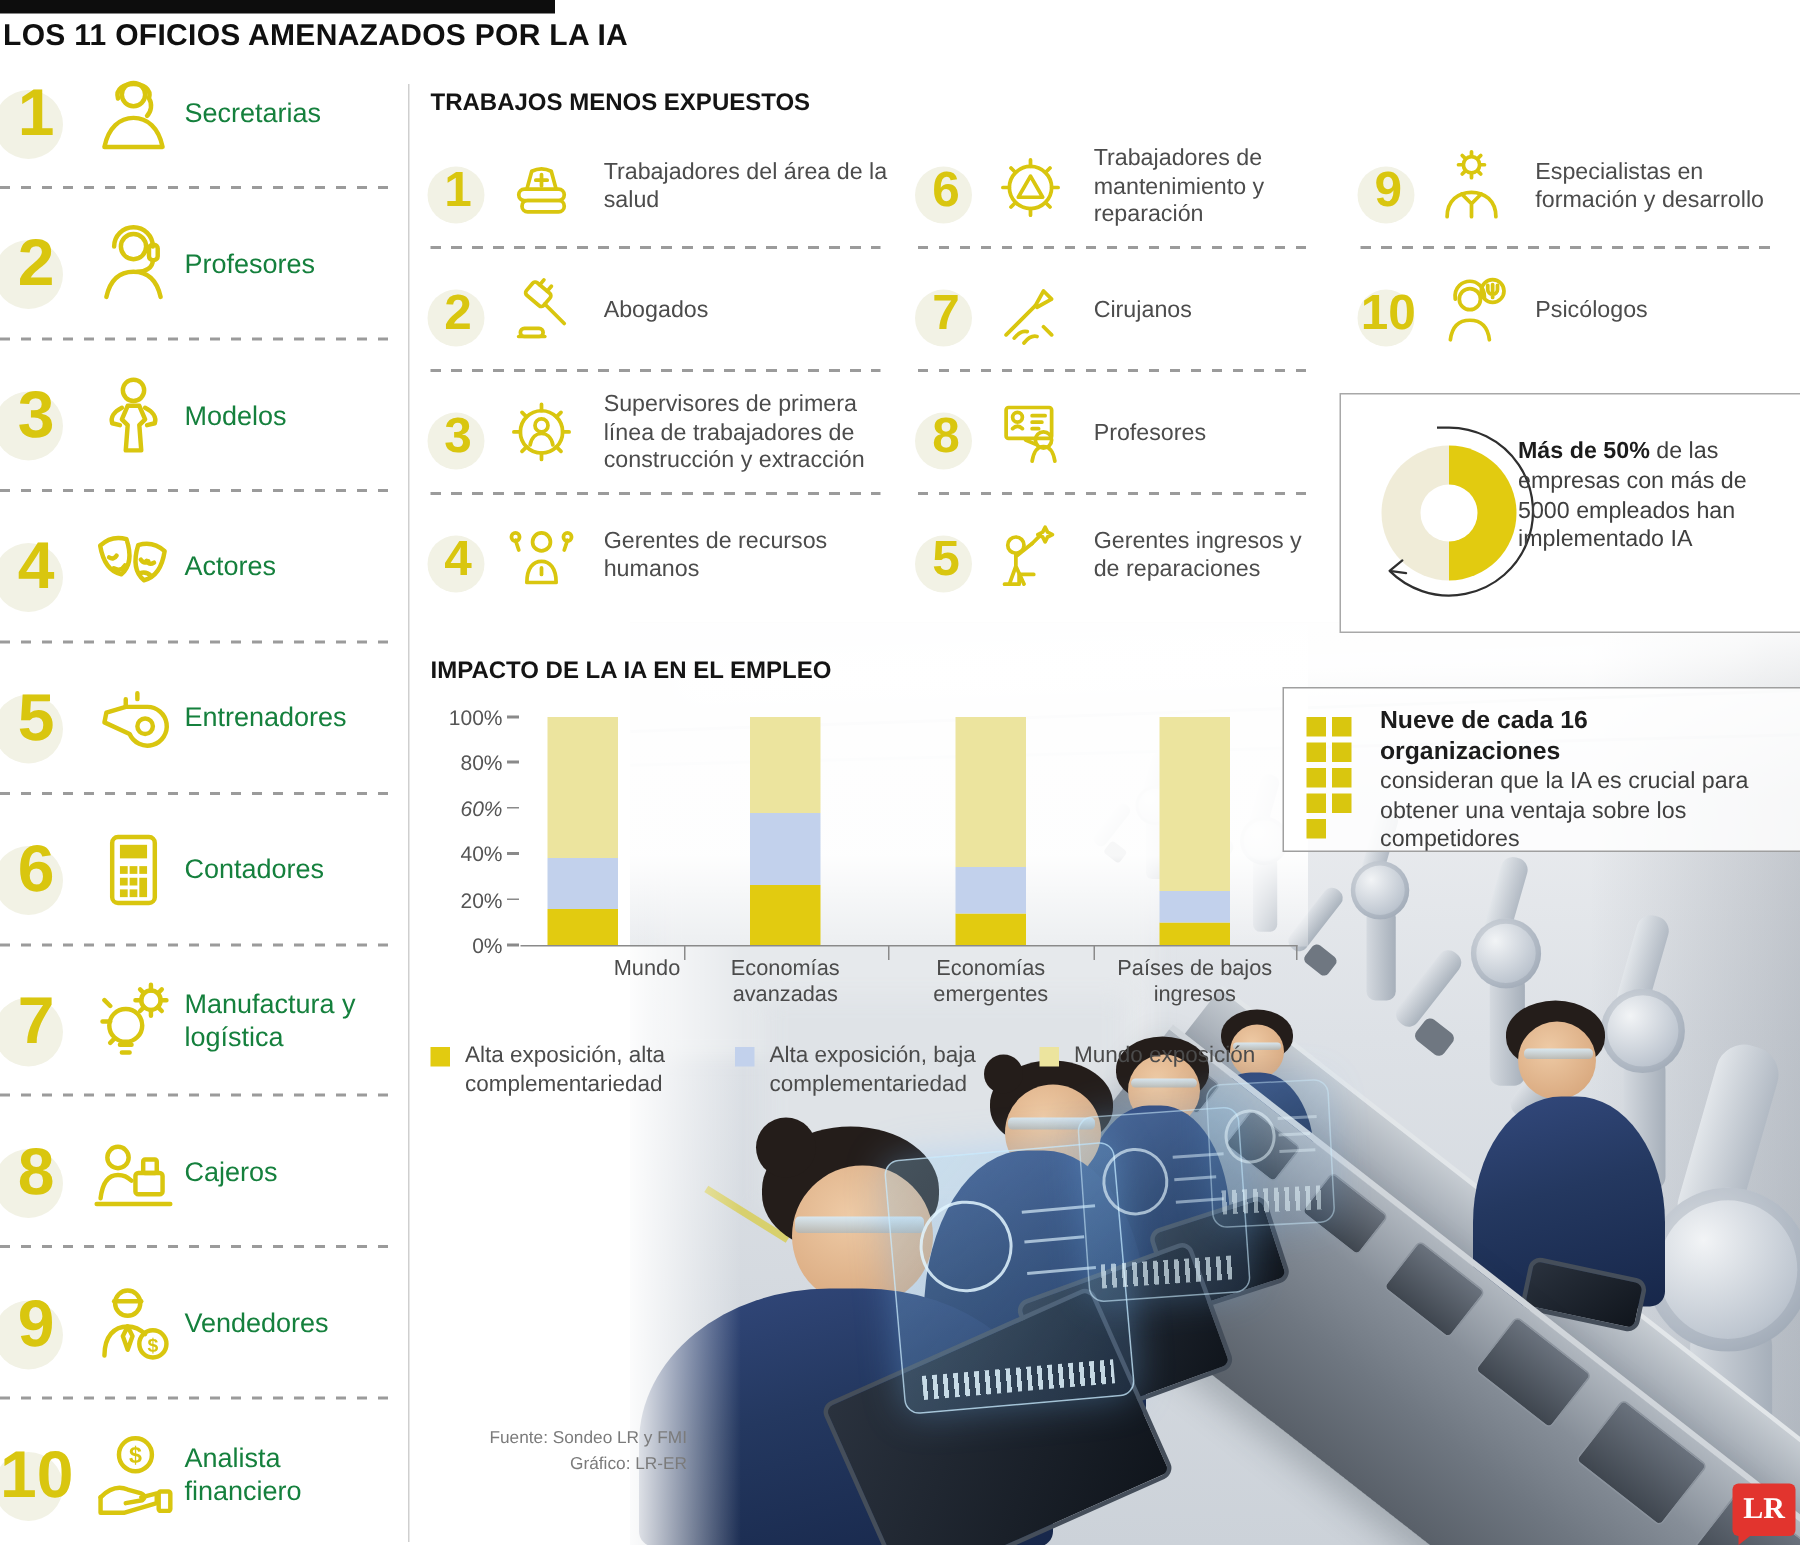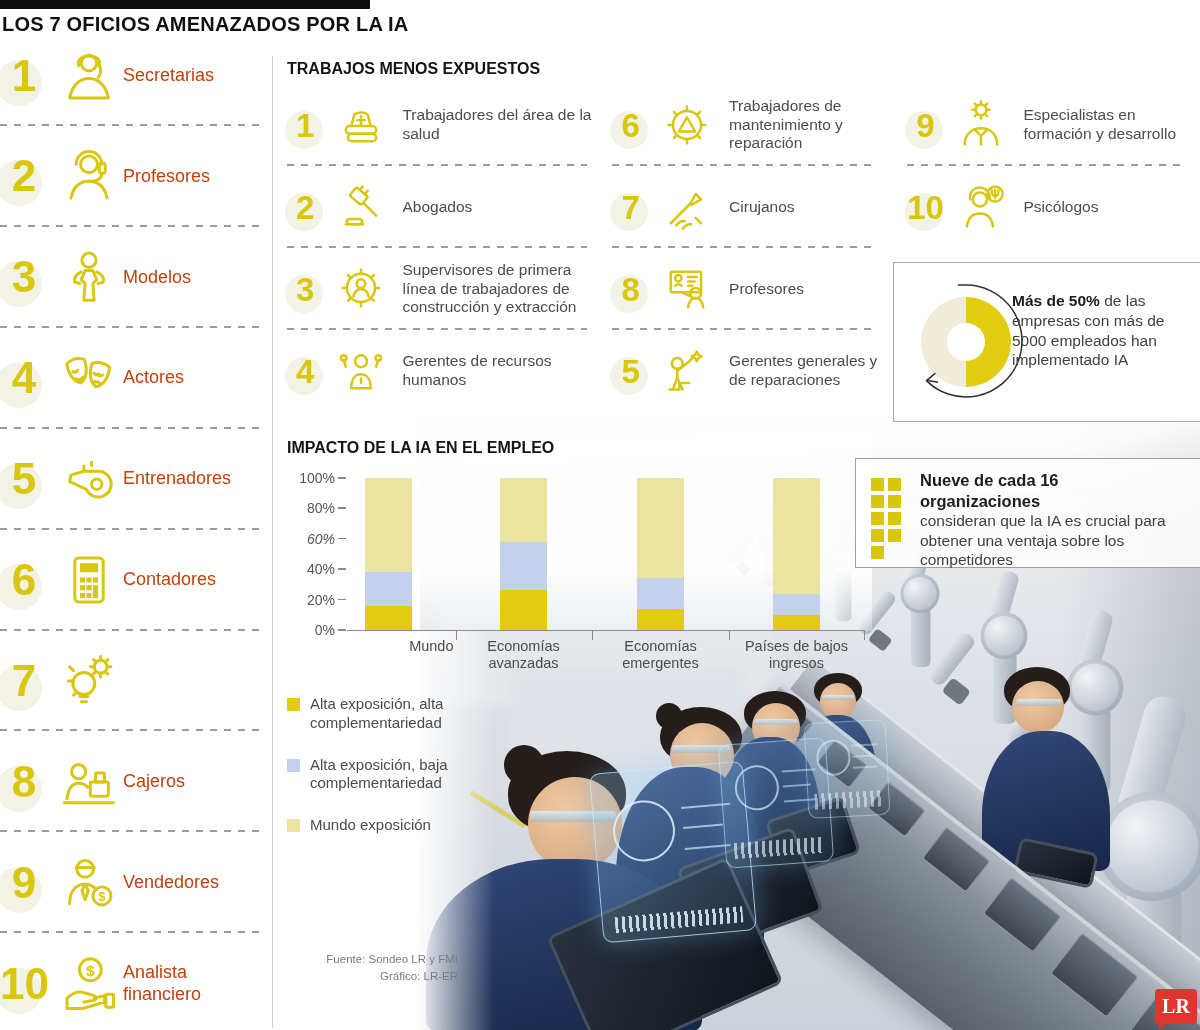--- a/index.html
+++ b/index.html
@@ -17,21 +17,21 @@
     background-image:repeating-linear-gradient(90deg,#9b9b9b 0 7px,transparent 7px 14px);}
   .rank{position:relative;font-weight:700;color:#d9c60f;text-align:center;line-height:1;z-index:1;}
   .rank::before{content:"";position:absolute;border-radius:50%;background:#f2f2e5;z-index:-1;}
   .rank-big{font-size:44px;width:48px;}
   .rank-big::before{width:46px;height:46px;left:-4px;top:6px;}
   .rank-small{font-size:33px;width:38px;}
   .rank-small::before{width:38px;height:38px;left:-2px;top:2px;}
   .icon{display:flex;align-items:center;justify-content:center;color:#d9c60f;}
   .icon-big{width:66px;height:66px;margin-left:8px;}
   .icon-small{width:56px;height:56px;margin-left:10px;}
-  .t-label{font-size:18px;line-height:1.2;color:#c2410c;margin-left:1px;width:136px;}
+  .t-label{font-size:18px;line-height:1.2;color:#15803d;margin-left:1px;width:136px;}
   .c-label{font-size:15.5px;line-height:1.22;color:#4c4c4c;margin-left:15px;}
 
   #left-list{left:0;top:25px;width:266px;height:1005px;}
   #divider-v{left:272px;top:56px;width:1px;height:972px;background:#cfcfcf;}
 
   .col-header{font-size:16px;font-weight:800;color:#141414;}
   #less-title{left:287px;top:60px;}
   #col-a{left:287px;top:84px;width:306px;height:330px;}
   #col-b{left:612px;top:84px;width:270px;height:330px;}
   #col-c{left:907px;top:84px;width:282px;height:166px;}
@@ -49,21 +49,21 @@
 
   
   #chart-title{left:287px;top:439px;}
   #plot{left:347px;top:478px;width:518px;height:152px;border-bottom:1.6px solid #8a8a8a;z-index:5;}
   .bar-seg{position:absolute;width:47px;}
   .ytick-label{position:absolute;width:50px;text-align:right;font-size:14px;color:#555;}
   .ytick-dash{position:absolute;width:8px;height:1.6px;background:#8a8a8a;}
   .xtick{position:absolute;width:1.4px;height:10px;background:#8a8a8a;top:152px;}
   .cat-label{position:absolute;top:160px;width:130px;text-align:center;font-size:14.5px;line-height:1.2;color:#4b4b4b;}
 
-  #legend{left:287px;top:695px;display:flex;flex-direction:column;gap:23px;z-index:6;}
+  #legend{left:287px;top:695px;display:flex;flex-direction:row;z-index:6;}
   .legend-row{display:flex;align-items:flex-start;}
   .swatch{width:13px;height:13px;margin-top:3px;flex:0 0 13px;}
   .legend-label{margin-left:10px;font-size:15px;line-height:1.25;color:#4b4b4b;width:180px;}
 
   
   #callout-box{left:855px;top:458px;width:352px;height:108px;background:rgba(255,255,255,.86);
     border:1.3px solid #9f9f9f;z-index:6;}
   #squares{position:absolute;left:15px;top:19px;display:grid;grid-auto-flow:column;
     grid-template-rows:repeat(5,13px);grid-auto-columns:13px;gap:4px;}
   .sq{width:13px;height:13px;background:#d9c60f;}
@@ -258,21 +258,21 @@
           <div class="h-eq"></div>
         </div>
       </div>
     <div id="ph-shade-r" class="ph"></div>
     <div id="wash-top" class="ph"></div>
     <div id="wash-topright" class="ph"></div>
     <div id="wash-left" class="ph"></div>
   </div>
 
   <div id="top-bar" class="abs"></div>
-  <div id="main-title" class="abs">LOS 7 OFICIOS AMENAZADOS POR LA IA</div>
+  <div id="main-title" class="abs">LOS 11 OFICIOS AMENAZADOS POR LA IA</div>
 
   <div id="left-list" class="abs">
 
       <div class="row" style="top: 0px; height: 101px; width: 100%;">
         <div class="rank rank-big">1</div>
         <span class="icon icon-big">
           <svg width="62" height="62" viewBox="0 0 48 48" fill="none" stroke="currentColor" stroke-width="2.3" stroke-linecap="round" stroke-linejoin="round">
             <path d="M16 16c-3-10 19-10 16 0c2 3 1 7-1 9"></path>
             <circle cx="24" cy="14" r="6"></circle>
             <path d="M9 41c2-10 8-15 15-15s13 5 15 15z"></path>
@@ -367,20 +367,21 @@
         <div class="rank rank-big">7</div>
         <span class="icon icon-big">
           <svg width="62" height="62" viewBox="0 0 48 48" fill="none" stroke="currentColor" stroke-width="2.3" stroke-linecap="round" stroke-linejoin="round">
             <circle cx="33" cy="13" r="5"></circle>
             <path d="M33 5v3M33 18v3M41 13h-3M28 13h-3M38.6 7.4l-2 2M29.4 16.6l-2 2M38.6 18.6l-2-2M29.4 9.4l-2-2"></path>
             <circle cx="20" cy="26" r="8.5"></circle>
             <path d="M17 36h6M18 40h4"></path>
             <path d="M9 13l3 3M8 24h4M12 35l2-2"></path>
           </svg>
         </span>
+        <div class="t-label">Manufactura y logística</div>
         <div class="sep"></div>
       </div>
 
       <div class="row" style="top: 706.3px; height: 101px; width: 100%;">
         <div class="rank rank-big">8</div>
         <span class="icon icon-big">
           <svg width="62" height="62" viewBox="0 0 48 48" fill="none" stroke="currentColor" stroke-width="2.3" stroke-linecap="round" stroke-linejoin="round">
             <circle cx="16" cy="16" r="5.5"></circle>
             <path d="M7 37c1-8 4-12 9-12c3 0 5 1 7 3"></path>
             <rect x="25" y="24" width="14" height="11" rx="1.5"></rect>
@@ -537,21 +538,21 @@
         <div class="rank rank-small">5</div>
         <span class="icon icon-small">
           <svg width="52" height="52" viewBox="0 0 48 48" fill="none" stroke="currentColor" stroke-width="2.3" stroke-linecap="round" stroke-linejoin="round">
             <circle cx="15" cy="17" r="5"></circle>
             <path d="M15 22v8l-4 11M15 30l5 11M15 24l10-8"></path>
             <path d="M33 6l1.5 3l3 1.5l-3 1.5l-1.5 3l-1.5-3l-3-1.5l3-1.5z"></path>
             <path d="M25 16l5-5"></path>
             <path d="M8 41h9v-6h9"></path>
           </svg>
         </span>
-        <div class="c-label">Gerentes generales y de reparaciones</div>
+        <div class="c-label">Gerentes ingresos y de reparaciones</div>
 
       </div>
     </div>
   <div id="col-c" class="abs">
 
       <div class="row" style="top: 0px; height: 82px; width: 100%;">
         <div class="rank rank-small">9</div>
         <span class="icon icon-small">
           <svg width="52" height="52" viewBox="0 0 48 48" fill="none" stroke="currentColor" stroke-width="2.3" stroke-linecap="round" stroke-linejoin="round">
             <circle cx="24" cy="10" r="5"></circle>

